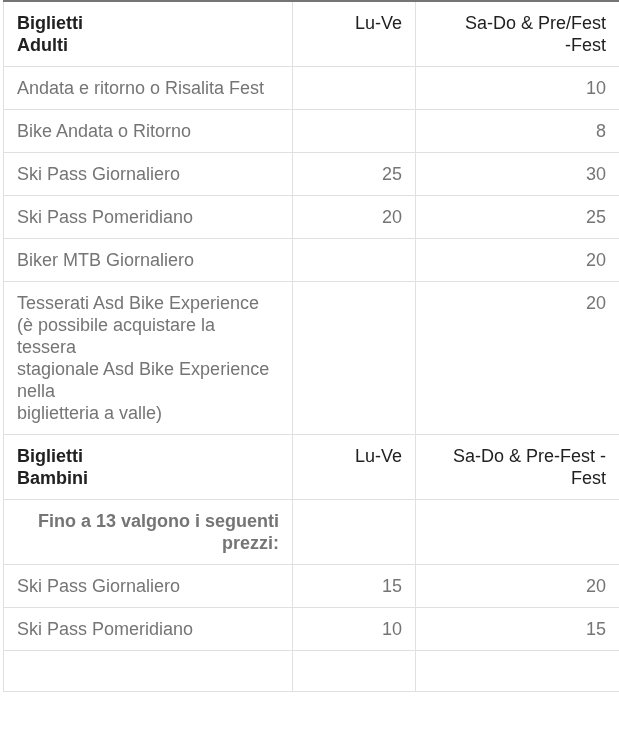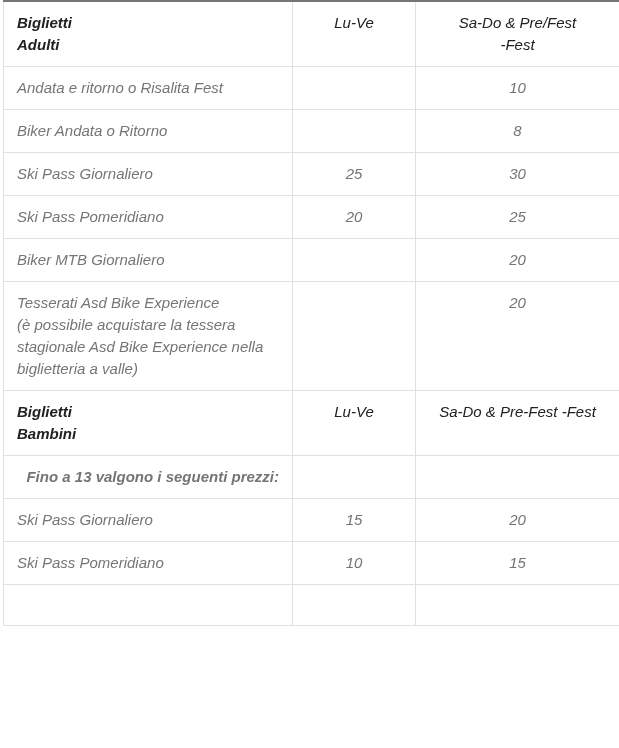--- a/index.html
+++ b/index.html
@@ -20,31 +20,30 @@
     margin-left: 3px;
     border-top: 2px solid #757575;
     border-left: 1px solid #e0e0e0;
   }
   col.c1 { width: 289px; }
   col.c2 { width: 123px; }
   td {
     border-bottom: 1px solid #e0e0e0;
     padding: 10px 13px;
     vertical-align: top;
-    font-size: 15px;
+    font-size: 18px;
     line-height: 22px;
     color: #757575;
     white-space: pre-line;
     font-weight: normal;
-    font-style: italic;
   }
   td:nth-child(1), td:nth-child(2) {
     border-right: 1px solid #e0e0e0;
   }
-  td.num { text-align: center; margin-left: 20px; }
+  td.num { text-align: right; margin-left: 20px; }
   tr.header td { color: #212121; }
   tr.header td:first-child { font-weight: bold; }
   tr.note td:first-child { font-weight: bold; text-align: right; }
   td b { font-weight: bold; }
   tr.filler td { height: 40px; padding: 0; }
 </style>
 </head>
 <body>
 
 <table class="pricing">
@@ -62,21 +61,21 @@
       <td class="num">Sa-Do &amp; Pre/Fest
 -Fest</td>
     </tr>
 
     <tr>
       <td>Andata e ritorno o Risalita Fest</td>
       <td class="num"></td>
       <td class="num">10</td>
     </tr>
     <tr>
-      <td>Biker Andata o Ritorno</td>
+      <td>Bike Andata o Ritorno</td>
       <td class="num"></td>
       <td class="num">8</td>
     </tr>
     <tr>
       <td>Ski Pass Giornaliero</td>
       <td class="num">25</td>
       <td class="num">30</td>
     </tr>
     <tr>
       <td>Ski Pass Pomeridiano</td>

